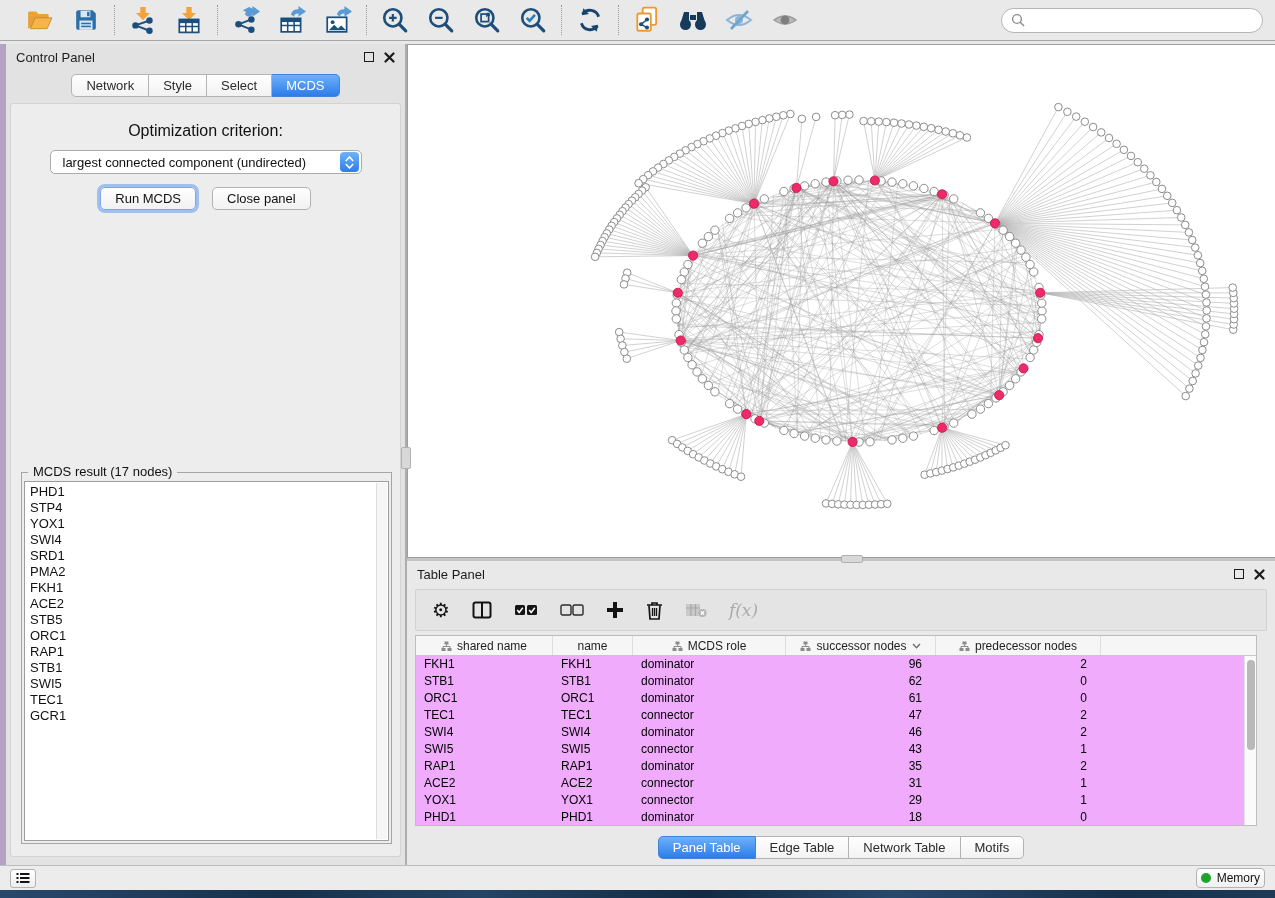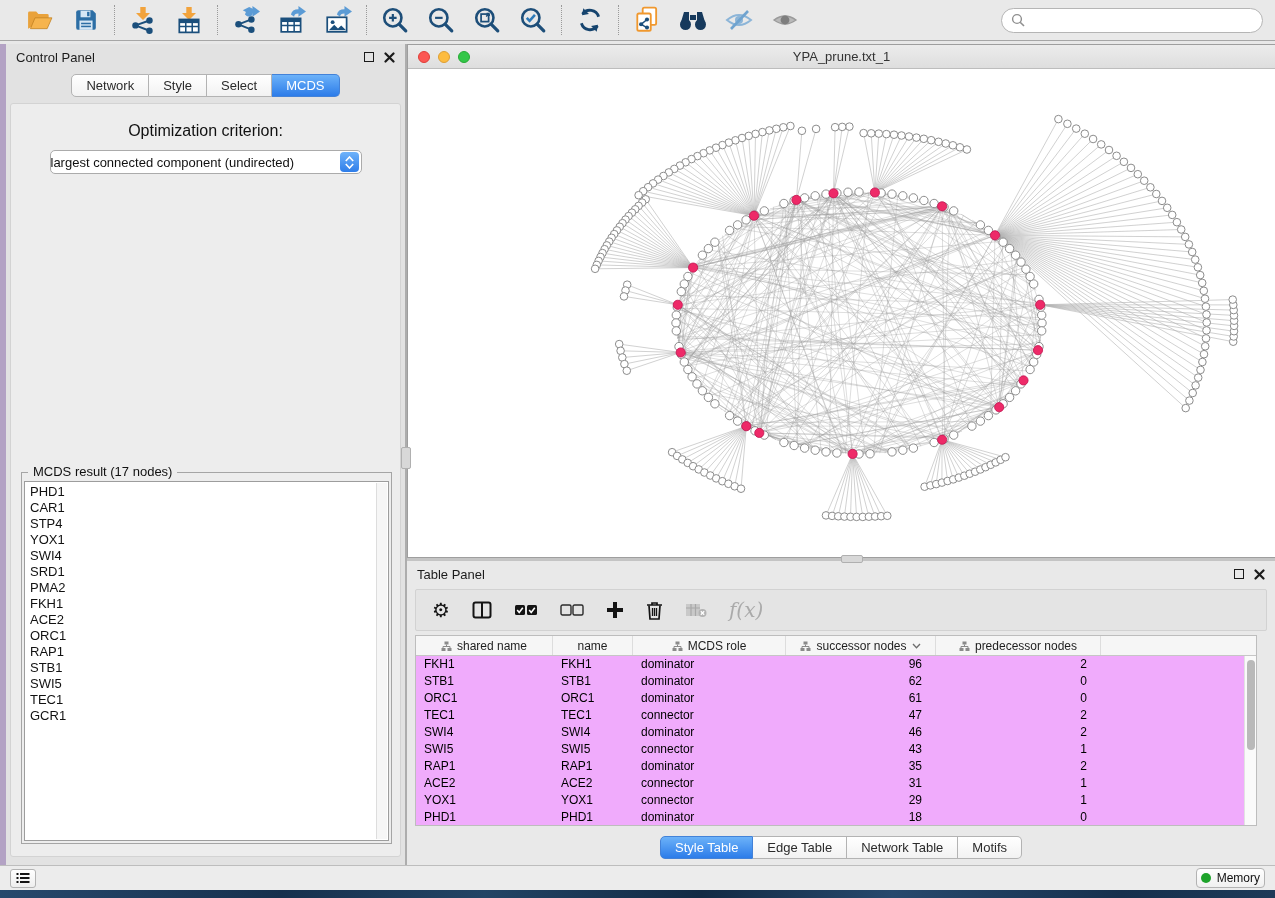--- a/index.html
+++ b/index.html
@@ -30,21 +30,21 @@
   .seg { display:flex; justify-content:center; margin-top:4px; flex:none; }
   .seg .tab { background:linear-gradient(#ffffff,#f2f2f2); border:1px solid #b3b3b3; border-left-width:0;
     padding:3px 14px; font-size:13px; color:#2b2b2b; cursor:default; }
   .seg .tab:first-child { border-left-width:1px; border-radius:5px 0 0 5px; }
   .seg .tab:last-child { border-radius:0 5px 5px 0; }
   .seg .tab.active { background:linear-gradient(#6cb2f9,#2c7ce9); color:#fff; border-color:#4382d8; }
   .cp-body { flex:1; margin:6px 4px 8px 4px; background:#ededed; border:1px solid #d3d3d3; border-radius:3px; position:relative; }
   .opt-label { text-align:center; font-size:16px; color:#111; margin-top:18px; }
   .combo { margin:10px auto 0 auto; width:312px; height:24px; background:#fff; border:1px solid #ababab;
     border-radius:5px; display:flex; align-items:center; }
-  .combo-text { flex:1; font-size:13px; color:#111; padding:0 0; white-space:nowrap; }
+  .combo-text { flex:1; font-size:13px; color:#111; padding:0 12px; white-space:nowrap; }
   .combo-step { width:19px; height:20px; margin-right:2px; border-radius:4px;
     background:linear-gradient(#6fb3fa,#2e7de9); display:flex; flex-direction:column; align-items:center; justify-content:center; gap:1px; }
   .btn-row { display:flex; justify-content:center; gap:16px; margin-top:13px; }
   .pbtn { font-size:13px; color:#111; background:linear-gradient(#ffffff,#f1f1f1);
     border:1px solid #b2b2b2; border-radius:5px; padding:3px 14px; }
   .pbtn.focus { box-shadow:0 0 0 3px rgba(106,162,240,.6); border-color:#7aa8e6; }
   .groupbox { position:absolute; left:10px; top:368px; width:371px; height:372px;
     border:1px solid #a5a5a5; }
   .gb-title { position:absolute; top:-9px; left:6px; background:#ededed; padding:0 5px; font-size:13px; color:#111; }
   .mcds-list { position:absolute; inset:8px 2px 2px 2px; background:#fff; border:1px solid #9d9d9d;
@@ -66,21 +66,21 @@
   .light { width:12px; height:12px; border-radius:50%; }
   .net-title { position:absolute; left:0; right:0; text-align:center; font-size:13px; color:#333; }
   .net-canvas { flex:1; background:#fff; }
 
   
   .table-panel { flex:1; background:#e9e9e9; display:flex; flex-direction:column; }
   .tp-toolbar { height:42px; flex:none; margin:2px 8px 0 8px; background:#e4e4e4; border:1px solid #d2d2d2; border-radius:2px;
     display:flex; align-items:center; gap:22px; padding:0 16px; }
   .tp-ic { display:flex; align-items:center; justify-content:center; }
   .gear-glyph { font-size:20px; color:#141414; line-height:1; }
-  .fx-label { font-family:"DejaVu Serif","Liberation Serif",serif; font-style:italic; font-size:20px; color:#aaa; }
+  .fx-label { font-family:"DejaVu Serif","Liberation Serif",serif; font-style:italic; font-size:17px; color:#aaa; }
   .table-wrap { margin:4px 18px 0 8px; background:#f0abfc; border:1px solid #bdbdbd; height:191px; flex:none; position:relative; }
   .thead { display:flex; height:20px; background:#f6f6f6; border-bottom:1px solid #c6c6c6; }
   .th { display:flex; align-items:center; justify-content:center; gap:5px; font-size:12px; color:#1e1e1e;
     border-right:1px solid #ddd; height:100%; overflow:hidden; }
   .tbody { position:absolute; left:0; right:12px; top:20px; bottom:0; overflow:hidden; }
   .tr { display:flex; height:17px; }
   .td { font-size:12px; color:#000; line-height:17px; overflow:hidden; white-space:nowrap; }
   .td.num { text-align:right; }
   .tscroll { position:absolute; top:20px; right:0; bottom:0; width:12px; background:#fafafa; border-left:1px solid #e2e2e2; }
   .tscroll .thumb { position:absolute; top:4px; left:2px; width:8px; height:90px; background:#b9b9b9; border-radius:4px; }
@@ -281,58 +281,54 @@
           <span class="combo-text">largest connected component (undirected)</span>
           <span class="combo-step">
             <svg width="9" height="6" viewBox="0 0 9 6">
                 <path d="M0.8 5 L4.5 1 L8.2 5" fill="none" stroke="#fff" stroke-width="1.6"></path>
               </svg>
             <svg width="9" height="6" viewBox="0 0 9 6">
                 <path d="M0.8 1 L4.5 5 L8.2 1" fill="none" stroke="#fff" stroke-width="1.6"></path>
               </svg>
           </span>
         </div>
+        <div class="btn-row">
+          <button class="pbtn focus">Run MCDS</button>
+          <button class="pbtn">Close panel</button>
+        </div>
         <div class="groupbox">
           <span class="gb-title">MCDS result (17 nodes)</span>
           <div class="mcds-list" id="mcds-list">
             <div class="mcds-scroll"></div>
           <div>PHD1</div>
-              <div>CAR1</div>
               <div>STP4</div>
               <div>YOX1</div>
               <div>SWI4</div>
               <div>SRD1</div>
               <div>PMA2</div>
               <div>FKH1</div>
               <div>ACE2</div>
+              <div>STB5</div>
               <div>ORC1</div>
               <div>RAP1</div>
               <div>STB1</div>
               <div>SWI5</div>
               <div>TEC1</div>
               <div>GCR1</div>
             </div>
         </div>
       </div>
     </div>
 
     <div class="v-split">
         <div class="grab"></div>
       </div>
 
     <div class="right-col">
       <div class="net-window">
-        <div class="net-titlebar">
-          <span class="net-title">YPA_prune.txt_1</span>
-          <div class="lights">
-            <span class="light" style="background:#fc5753;border:1px solid #df3e38"></span>
-            <span class="light" style="background:#fdbc40;border:1px solid #de9f34"></span>
-            <span class="light" style="background:#33c748;border:1px solid #27aa35"></span>
-          </div>
-        </div>
         <svg id="graph-svg" class="net-canvas" width="866" height="488" viewBox="0 0 866 488">
             <g stroke="#9b9b9b" stroke-opacity="0.42" stroke-width="0.8">
               <line x1="632.2" y1="235.8" x2="620.3" y2="204.3"></line>
               <line x1="632.2" y1="235.8" x2="632.1" y2="272.9"></line>
               <line x1="632.2" y1="235.8" x2="393.4" y2="378.3"></line>
               <line x1="632.2" y1="235.8" x2="269.7" y2="271.6"></line>
               <line x1="632.2" y1="235.8" x2="299.3" y2="180.7"></line>
               <line x1="632.2" y1="235.8" x2="272.1" y2="226.4"></line>
               <line x1="632.2" y1="235.8" x2="462.6" y2="123.3"></line>
               <line x1="632.2" y1="235.8" x2="278.2" y2="297.1"></line>
@@ -1280,21 +1276,21 @@
                 <div class="td num" style="width: 150px; padding: 0px 14px 0px 0px;">18</div>
                 <div class="td num" style="width: 165px; padding: 0px 14px 0px 0px;">0</div>
               </div>
             </div>
           <div class="tscroll">
               <div class="thumb"></div>
             </div>
         </div>
         <div class="tp-tabs">
             <div class="seg" id="tp-tabs">
-              <div class="tab active">Style Table</div>
+              <div class="tab active">Panel Table</div>
               <div class="tab">Edge Table</div>
               <div class="tab">Network Table</div>
               <div class="tab">Motifs</div>
             </div>
           </div>
       </div>
     </div>
   </div>
 
   <div class="status-bar">

